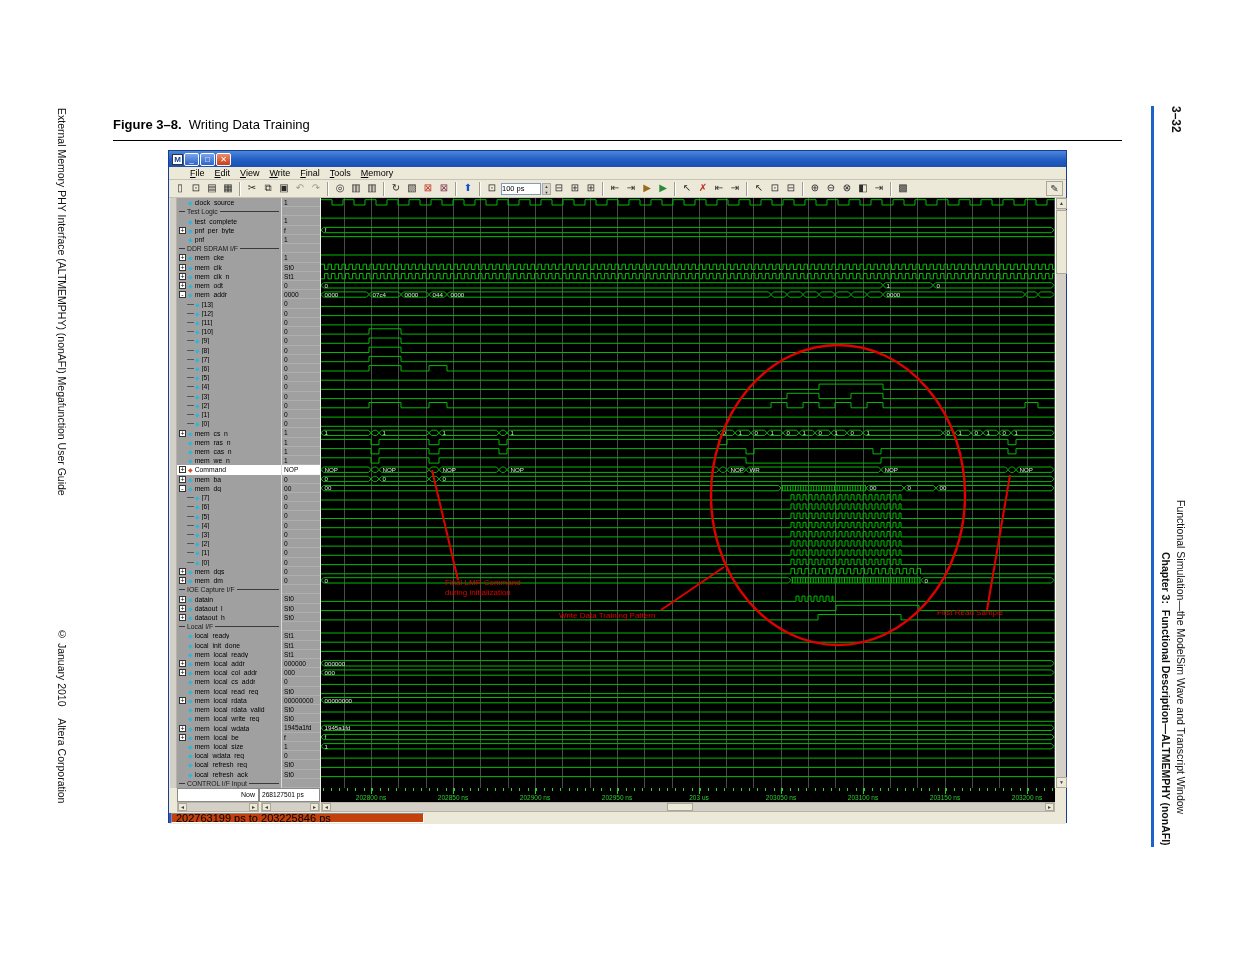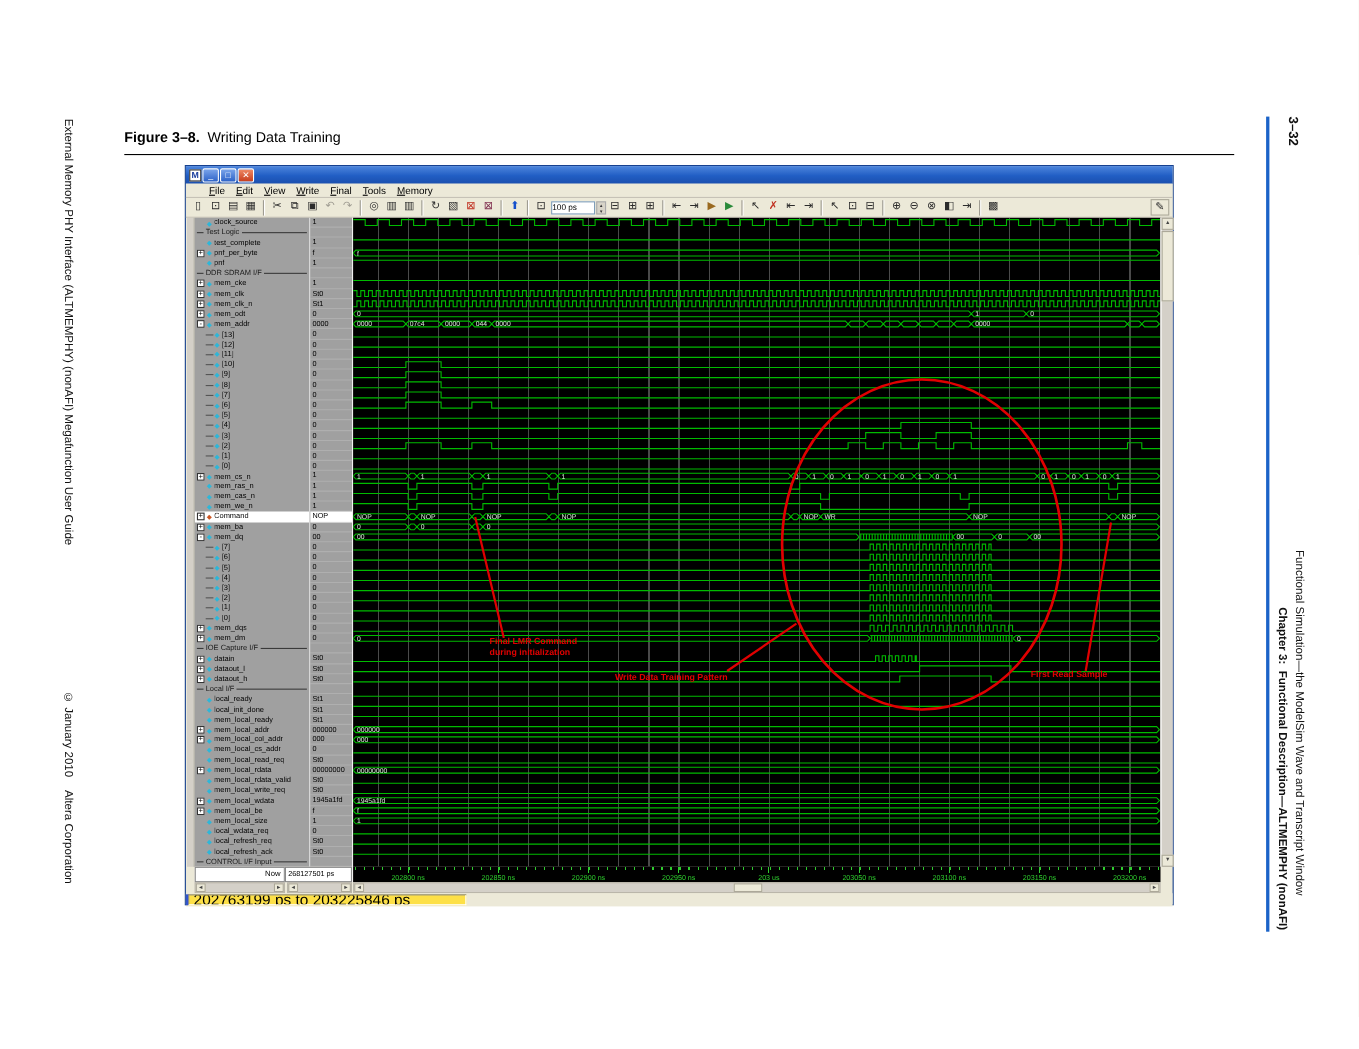--- a/index.html
+++ b/index.html
@@ -48,38 +48,38 @@
 .dia{color:#2fb6d8;font-size:6px;margin-right:2px;flex:0 0 auto}
 .dia.org{color:#cc5522}
 .lbl{white-space:nowrap;overflow:hidden}
 .div-row{color:#1a1a1a}
 .dv{border-top:1px solid #3a3a3a;flex:0 0 6px;height:0}
 .dv.b{flex:1 1 auto;margin-right:2px}
 .dv-t{padding:0 2px;white-space:nowrap}
 
 #wave{position:absolute;left:152px;top:47px;width:734px;height:590px;background:#000;overflow:hidden}
 #wave svg{position:absolute;left:0;top:0}
-.ann{position:absolute;font-size:8px;font-weight:bold;line-height:10px;white-space:nowrap}
+.ann{position:absolute;font-size:8px;font-weight:normal;line-height:10px;white-space:nowrap}
 #ann-lmr{left:124px;top:380px}
 #ann-write{left:238px;top:413px}
 #ann-read{left:616px;top:410px}
 #timeline{position:absolute;left:152px;top:637px;width:734px;height:14px;background:#000}
 
 #vscroll{position:absolute;left:886px;top:47px;width:11px;height:590px;background:#d4d0c8;border-left:1px solid #fff}
 .sb-arrow{position:absolute;left:0;width:11px;height:11px;background:#ece9d8;border:1px solid #aca899;font-size:5px;line-height:9px;text-align:center;color:#444}
 #vthumb{position:absolute;left:0;top:12px;width:11px;height:64px;background:#ece9d8;border:1px solid #aca899}
 .hscroll{position:absolute;top:651px;height:10px;background:#d4d0c8;border:1px solid #b7b3a7}
 .hsa{position:absolute;top:0;width:9px;height:8px;background:#ece9d8;border:1px solid #aca899;font-size:5px;line-height:7px;text-align:center;color:#444}
 #hthumb{position:absolute;left:345px;top:0;width:26px;height:8px;background:#ece9d8;border:1px solid #aca899}
 
 #cursor-name{position:absolute;left:8px;top:637px;width:82px;height:14px;background:#fff;border:1px solid #8a8a8a;font-size:7px;line-height:12px;text-align:right;padding-right:3px;color:#000}
 #cursor-value{position:absolute;left:90px;top:637px;width:61px;height:14px;background:#fff;border:1px solid #8a8a8a;font-size:6.6px;line-height:12px;padding-left:2px;color:#000}
 
 #statusbar{position:absolute;left:0;top:661px;right:0;height:12px;background:#ece9d8;display:flex;align-items:stretch;padding:1px 2px}
-.st-cell{border:1px solid;border-color:#8a8a8a #fff #fff #8a8a8a;font-size:14px;line-height:9px;padding:0 4px;color:#000;background:#fde047;white-space:nowrap;overflow:hidden}
+.st-cell{border:1px solid;border-color:#8a8a8a #fff #fff #8a8a8a;font-size:11px;line-height:9px;padding:0 4px;color:#000;background:#c2410c;white-space:nowrap;overflow:hidden}
 #st-left{width:253px;flex:0 0 auto}
 #st-right{flex:1 1 auto;margin-left:2px}
 #st-blue{position:absolute;left:0;top:662px;width:2px;height:10px;background:#3355cc}
 </style>
 </head>
 <body>
 
 <div id="page">
   <div id="margin-left-top" class="vtext">External Memory PHY Interface (ALTMEMPHY) (nonAFI) Megafunction User Guide</div>
   <div id="margin-left-bottom" class="vtext">© January 2010&nbsp;&nbsp;&nbsp;&nbsp;Altera Corporation</div>

